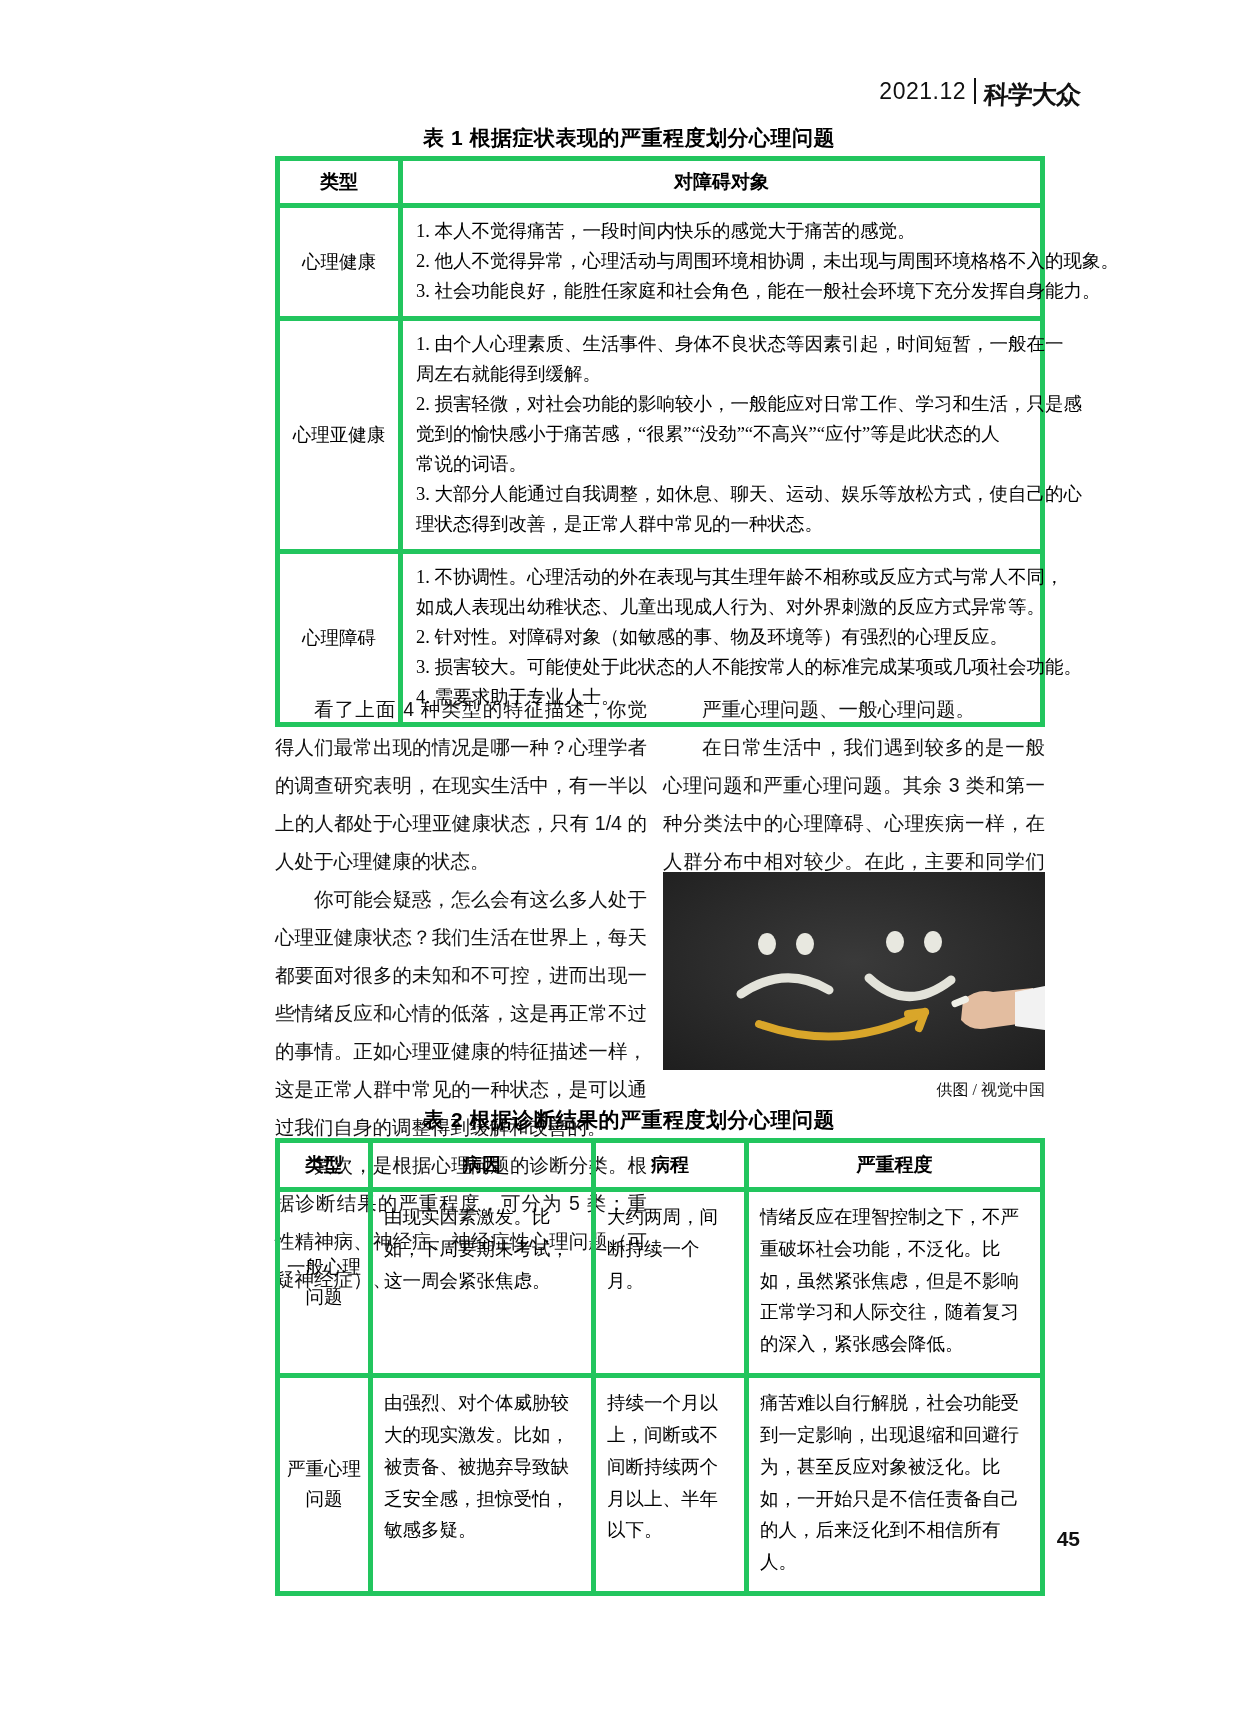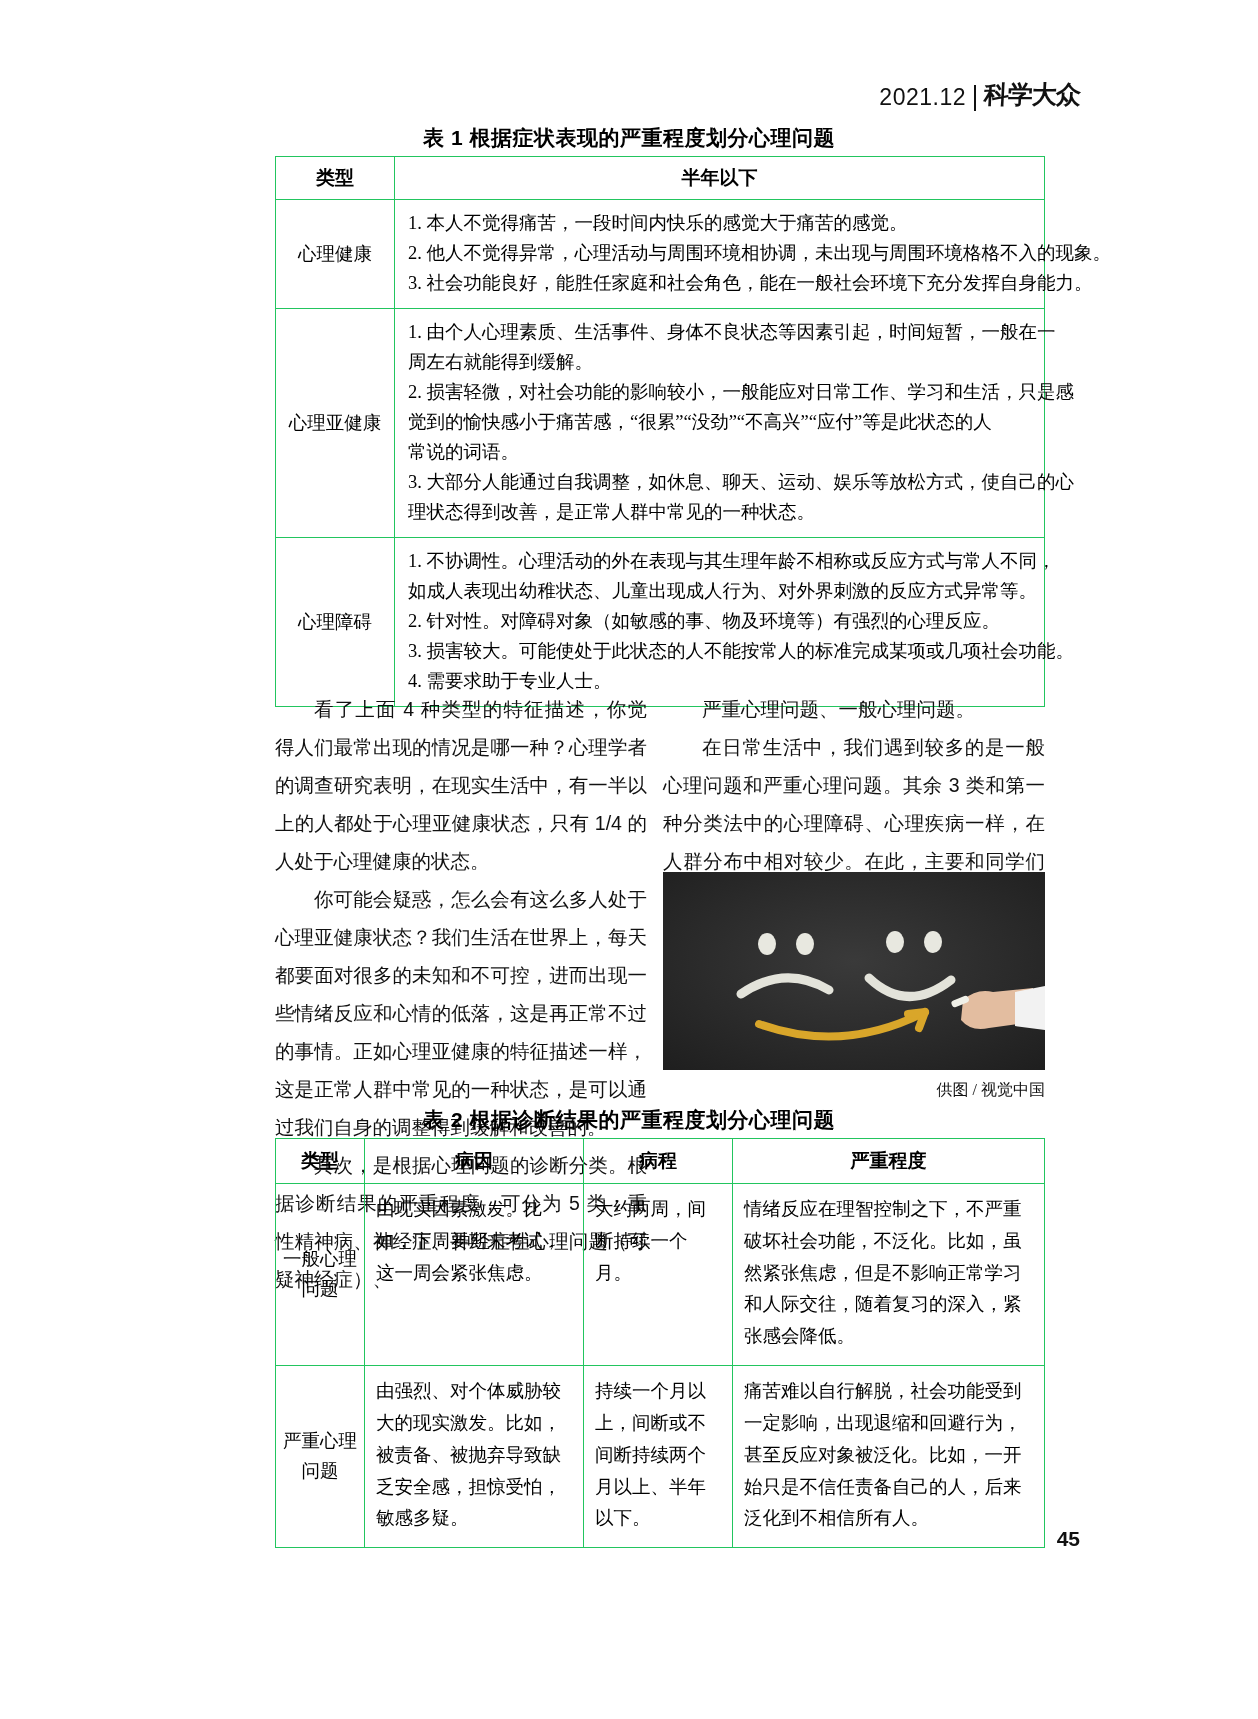--- a/index.html
+++ b/index.html
@@ -20,21 +20,21 @@
     position: absolute;
     inset: 0;
   }
 
   
   .header {
     position: absolute;
     top: 78px;
     right: 178px;
     display: flex;
-    align-items: flex-end;
+    align-items: flex-start;
     gap: 8px;
   }
   .header-date {
     font-family: "Liberation Sans", sans-serif;
     font-size: 23px;
     letter-spacing: 0.5px;
     color: #111;
   }
   .header-sep {
     width: 2px;
@@ -62,21 +62,21 @@
     letter-spacing: 0.5px;
   }
 
   
   table {
     border-collapse: collapse;
     position: absolute;
     table-layout: fixed;
   }
   table td, table th {
-    border: 1px solid #22c55e;
+    border: 5px solid #22c55e;
     padding: 0;
     vertical-align: middle;
   }
 
   #table1 {
     left: 275px;
     top: 156px;
     width: 770px;
   }
   #table1 .thead td {
@@ -194,21 +194,21 @@
     <span class="header-sep"></span>
     <span class="header-logo">科学大众</span>
   </div>
 
   <div class="table-caption" style="top:124px;">表 1 根据症状表现的严重程度划分心理问题</div>
 
   <table id="table1">
     <tbody>
         <tr class="thead">
       <td class="type-cell">类型</td>
-      <td>半年以下</td>
+      <td>对障碍对象</td>
     </tr>
     <tr>
       <td class="type-cell">心理健康</td>
       <td class="desc-cell">
         <div>1. 本人不觉得痛苦，一段时间内快乐的感觉大于痛苦的感觉。</div>
         <div>2. 他人不觉得异常，心理活动与周围环境相协调，未出现与周围环境格格不入的现象。</div>
         <div>3. 社会功能良好，能胜任家庭和社会角色，能在一般社会环境下充分发挥自身能力。</div>
       </td>
     </tr>
     <tr>

